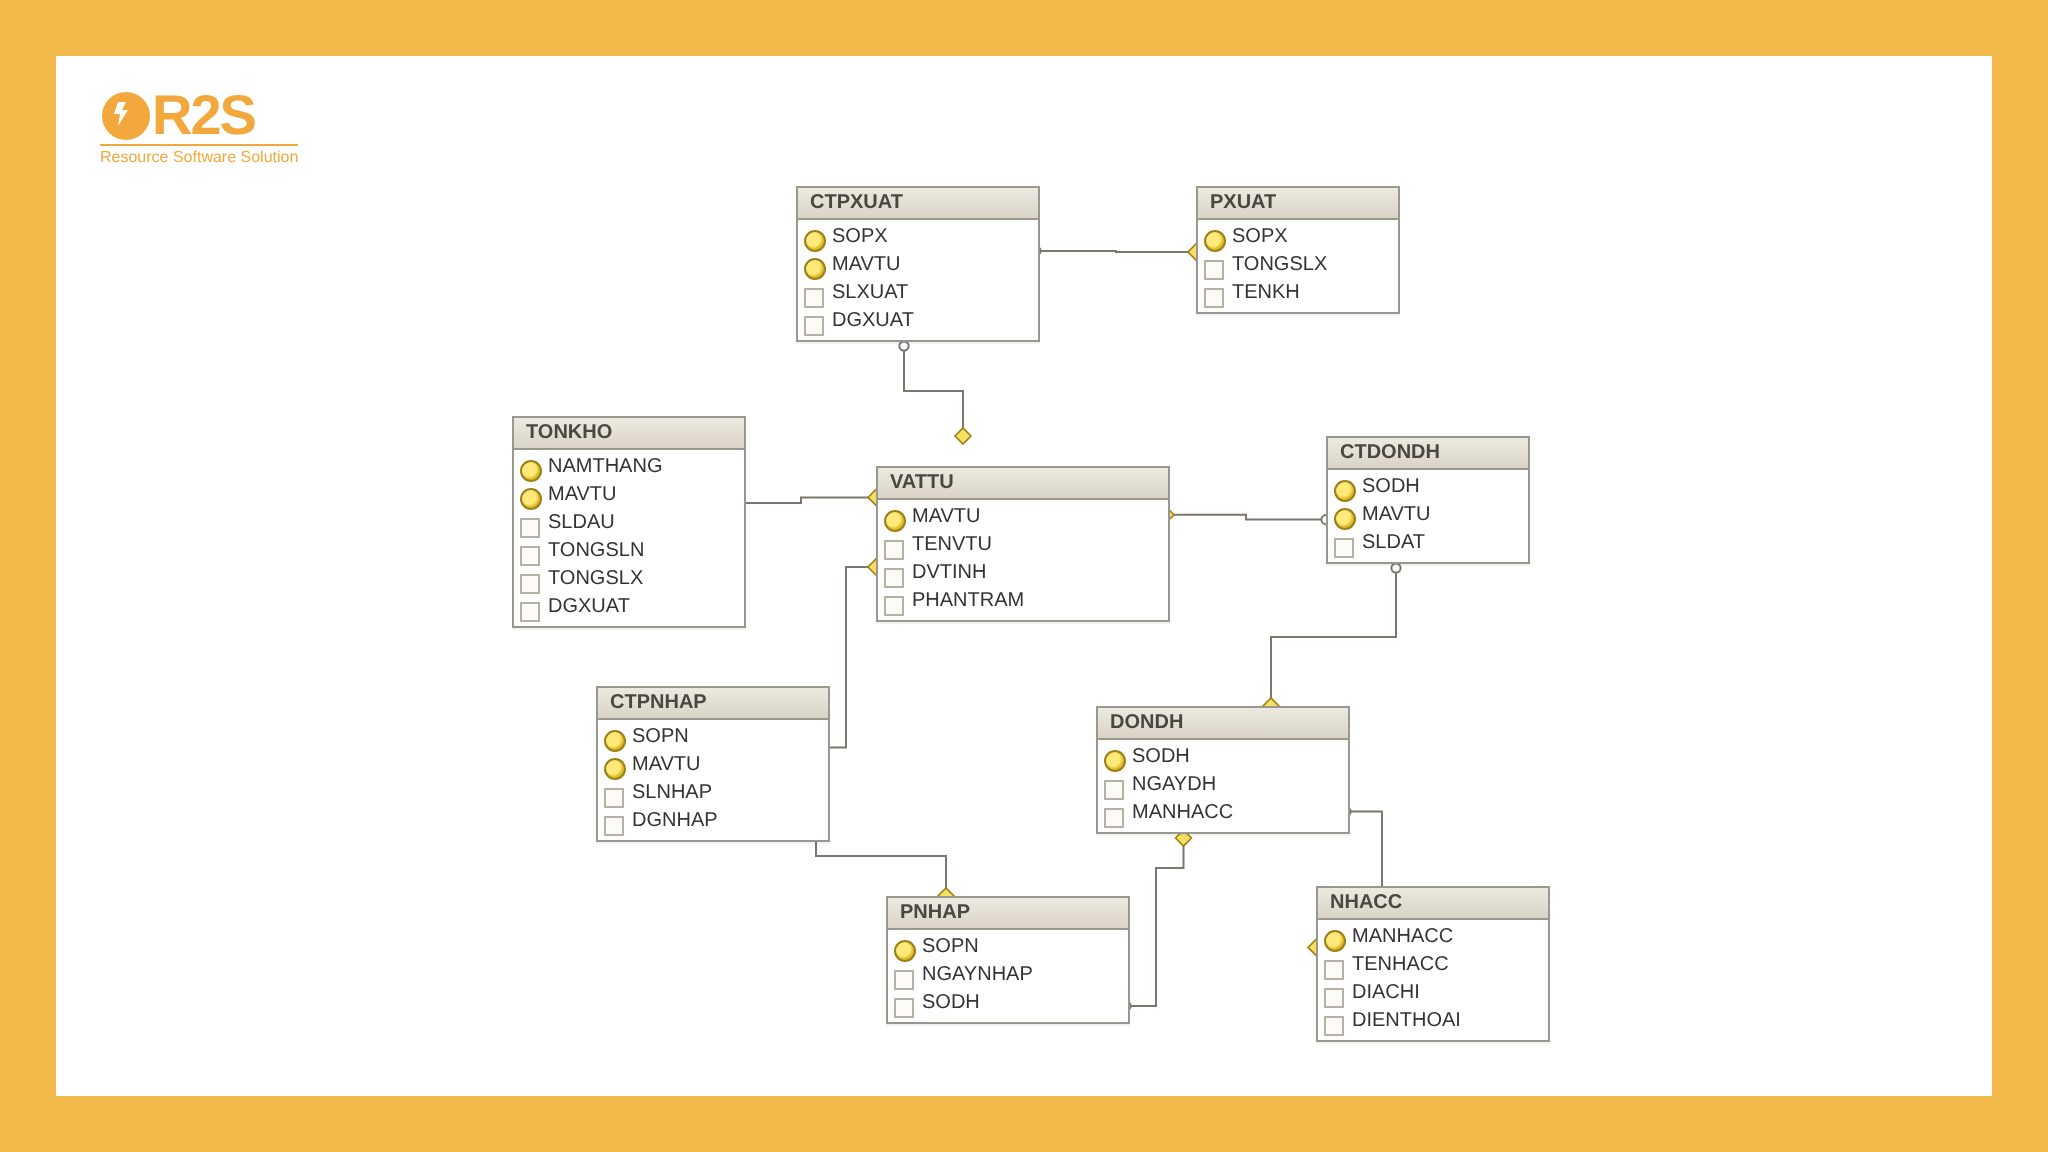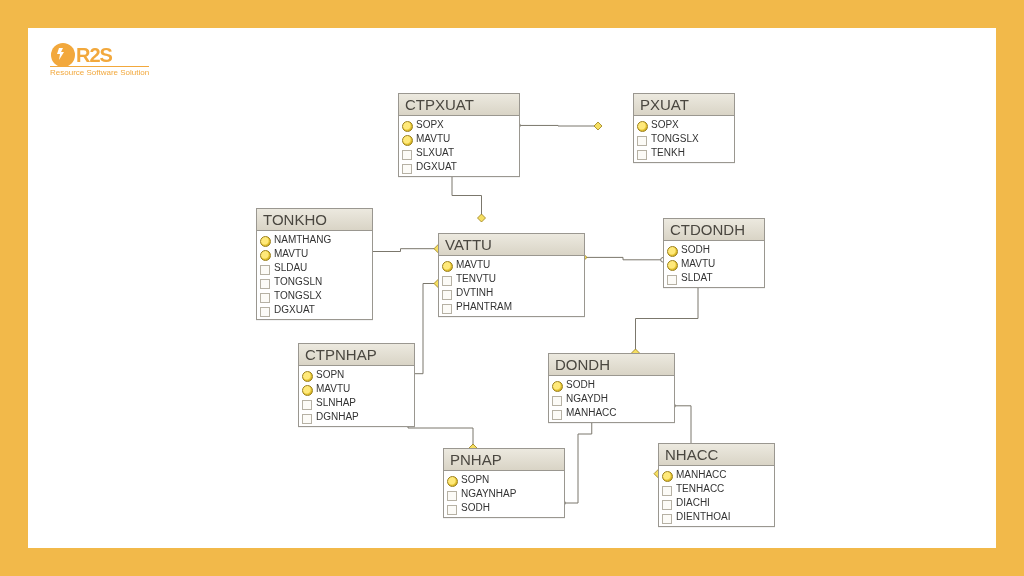--- a/index.html
+++ b/index.html
@@ -23,21 +23,21 @@
   .logo {
     position: absolute;
     top: 14px;
     left: 22px;
     display: flex;
     flex-direction: column;
     align-items: flex-start;
   }
   .logo .mark {
     font-weight: 900;
-    font-size: 20px;
+    font-size: 28px;
     letter-spacing: -1px;
     color: #f2a83c;
     display: flex;
     align-items: center;
     justify-content: space-between;
   }
   .logo .tagline {
     font-size: 8px;
     color: #f2a83c;
     margin-top: -2px;
@@ -61,22 +61,22 @@
   .tbl {
     position: absolute;
     background: #ffffff;
     border: 1px solid #9a9790;
     box-shadow: 0 1px 0 rgba(0,0,0,0.05);
   }
   .tbl .hdr {
     background: linear-gradient(#ece9df, #d9d4c6);
     border-bottom: 1px solid #9a9790;
     padding: 2px 6px;
-    font-weight: normal;
-    font-size: 15px;
+    font-weight: bold;
+    font-size: 10px;
     color: #4a4740;
     white-space: nowrap;
   }
   .tbl .rows {
     padding: 2px 0;
   }
   .tbl .row {
     display: flex;
     align-items: flex-end;
     padding: 0 4px 0 2px;
@@ -158,21 +158,21 @@
             <div class="row">
               <span class="slot fld"></span>
               <span>SLXUAT</span>
             </div>
             <div class="row">
               <span class="slot fld"></span>
               <span>DGXUAT</span>
             </div>
           </div>
         </div>
-        <div class="tbl" style="left: 380px; top: 10px; width: 100px; margin-left: 35px;">
+        <div class="tbl" style="left: 380px; top: 10px; width: 100px;">
           <div class="hdr">PXUAT</div>
           <div class="rows">
             <div class="row">
               <span class="slot key"></span>
               <span>SOPX</span>
             </div>
             <div class="row">
               <span class="slot fld"></span>
               <span>TONGSLX</span>
             </div>

